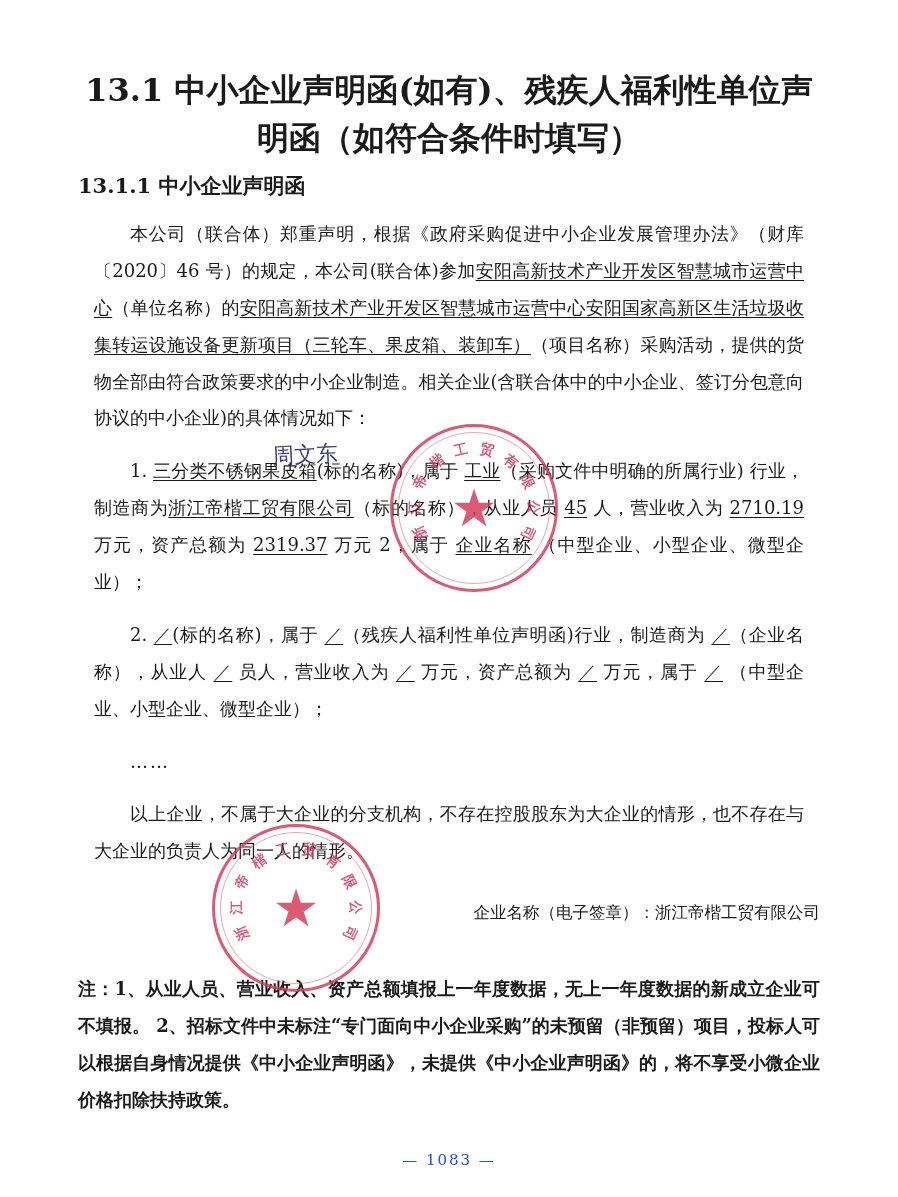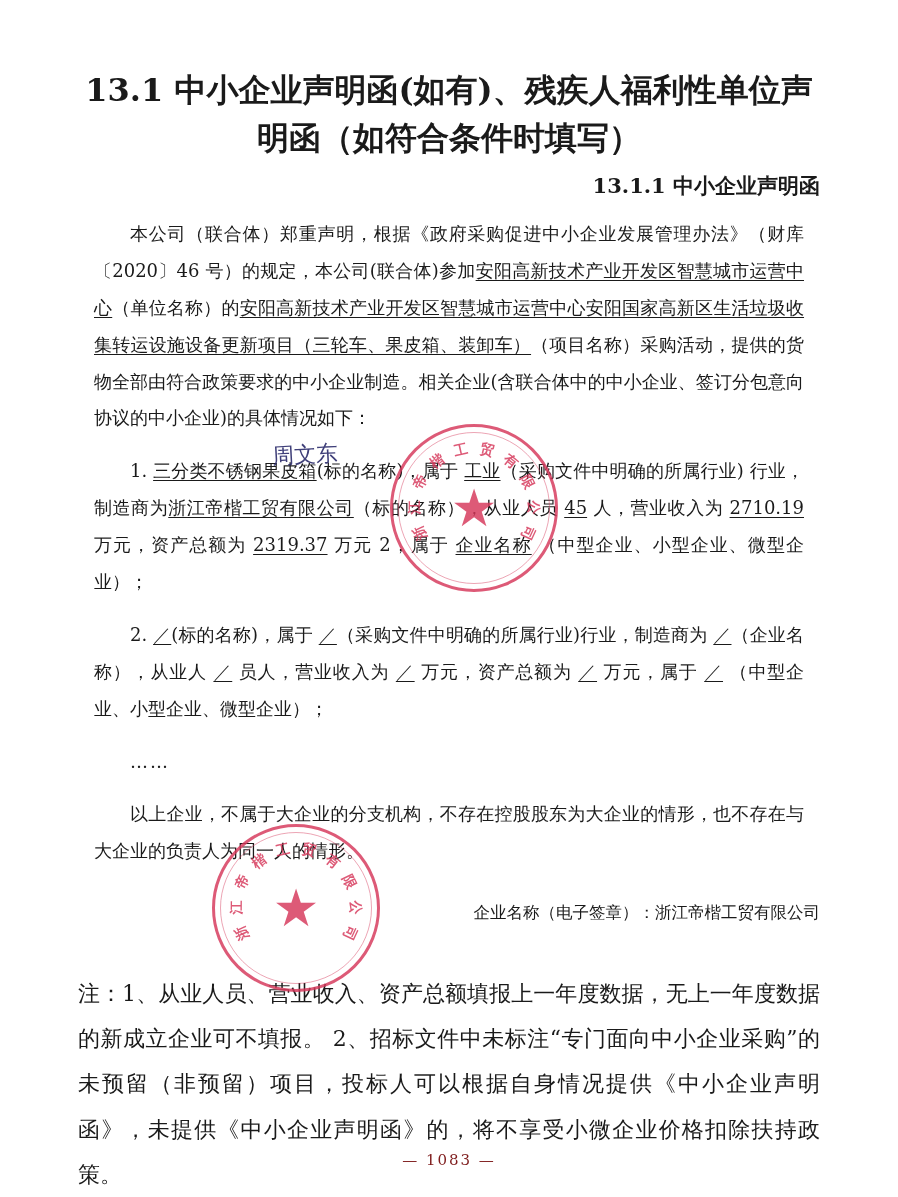--- a/index.html
+++ b/index.html
@@ -31,21 +31,21 @@
     line-height: 1.3;
   }
   .title-2 {
     text-align: center;
     font-size: 32px;
     font-weight: bold;
     line-height: 1.5;
     margin: 6px 0 4px 0;
   }
   .title-3 {
-    text-align: right;
+    text-align: left;
     font-size: 21px;
     font-weight: bold;
     margin: 10px 0 14px 0;
   }
   p.body-text {
     font-size: 18px;
     line-height: 2.05;
     margin: 16px;
     text-align: justify;
     text-justify: inter-ideograph;
@@ -66,35 +66,36 @@
   }
   .sig-line {
     font-size: 16.5px;
     line-height: 2.0;
     margin: 0;
   }
   .note-block {
     margin-top: 42px;
   }
   .note-block p {
-    font-size: 22px;
+    font-size: 18px;
     line-height: 2.05;
     margin: 0;
     text-align: justify;
     text-justify: inter-ideograph;
+    font-weight: bold;
   }
   .footer {
     position: absolute;
     left: 0;
     right: 0;
     bottom: 28px;
     text-align: center;
     font-size: 15px;
     letter-spacing: 2px;
-    color: #7f1d1d;
+    color: #1d4ed8;
   }
   
   .seal {
     position: absolute;
     border-radius: 50%;
     border: 3px solid #d6375a;
     color: #d6375a;
     opacity: 0.82;
     pointer-events: none;
     box-sizing: border-box;
@@ -186,21 +187,21 @@
     <span>万元，资产总额为</span>
     <span class="u">2319.37</span>
     <span>万元 2，属于</span>
     <span class="u">企业名称</span>
     <span>（中型企业、小型企业、微型企业）；</span>
   </p>
 
   <p class="body-text indent">
     <span>2.</span>
     <span class="u">／</span><span>(标的名称)，属于</span>
-    <span class="u">／</span><span>（采购文件中明确的所属行业)行业，制造商为</span>
+    <span class="u">／</span><span>（残疾人福利性单位声明函)行业，制造商为</span>
     <span class="u">／</span><span>（企业名称），从业人</span>
     <span class="u">／</span>
     <span>员人，营业收入为</span>
     <span class="u">／</span>
     <span>万元，资产总额为</span>
     <span class="u">／</span>
     <span>万元，属于</span>
     <span class="u">／</span>
     <span>（中型企业、小型企业、微型企业）；</span>
   </p>

